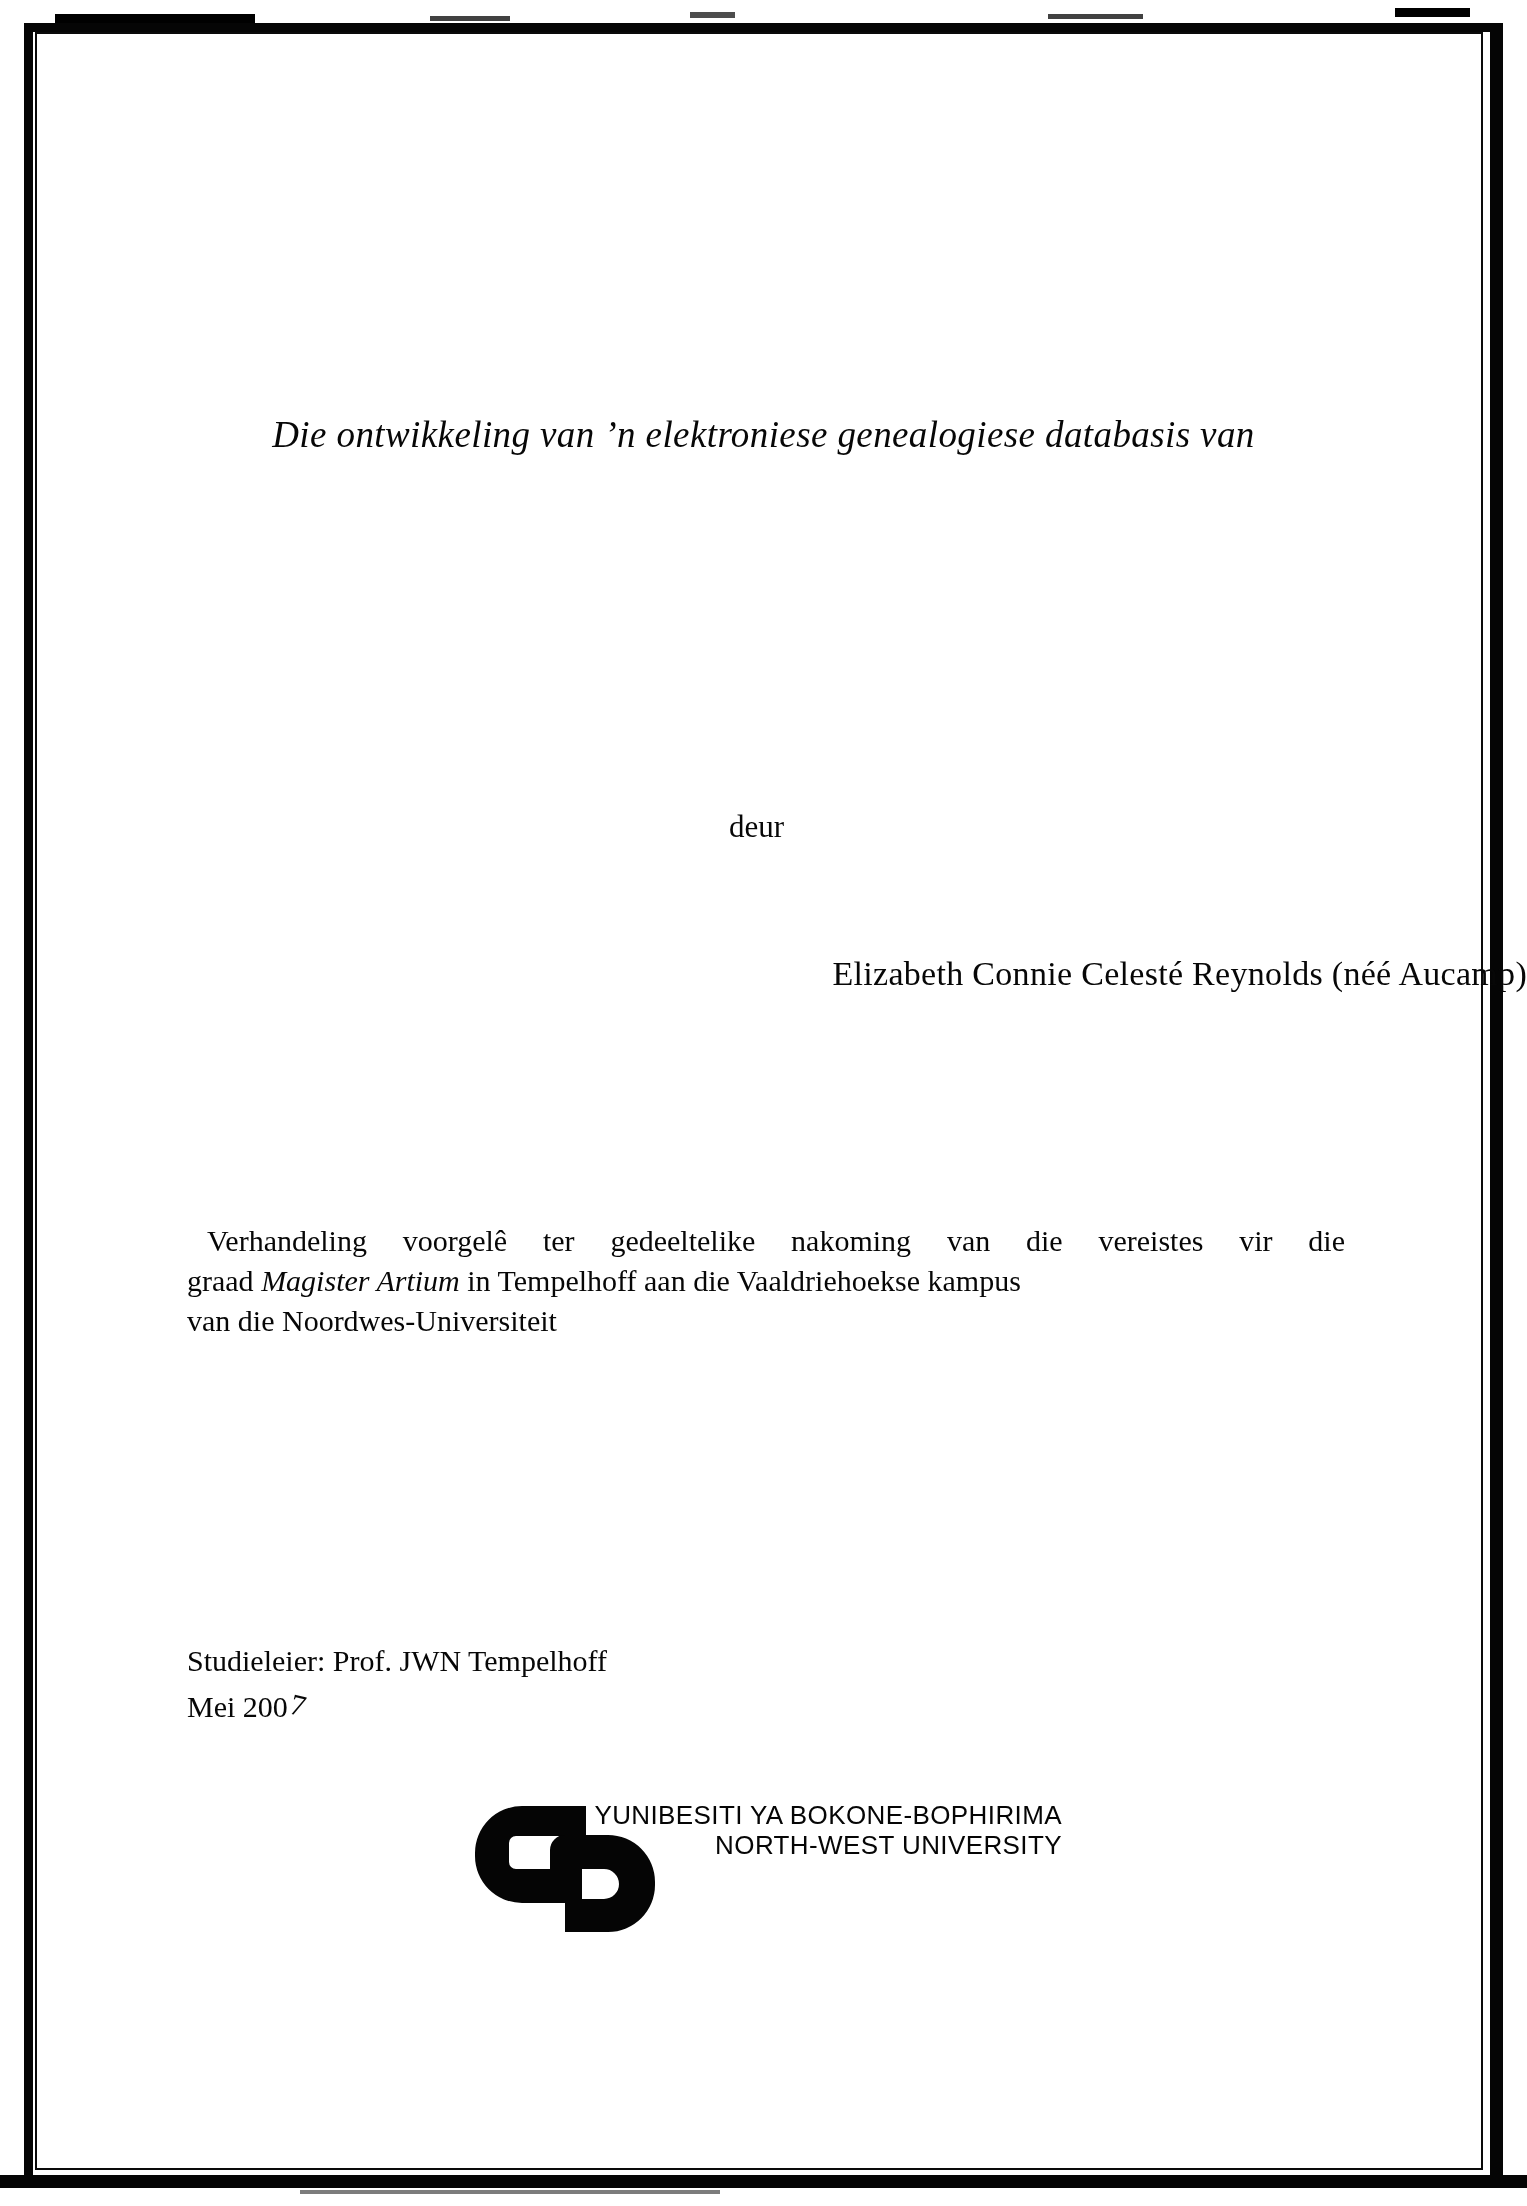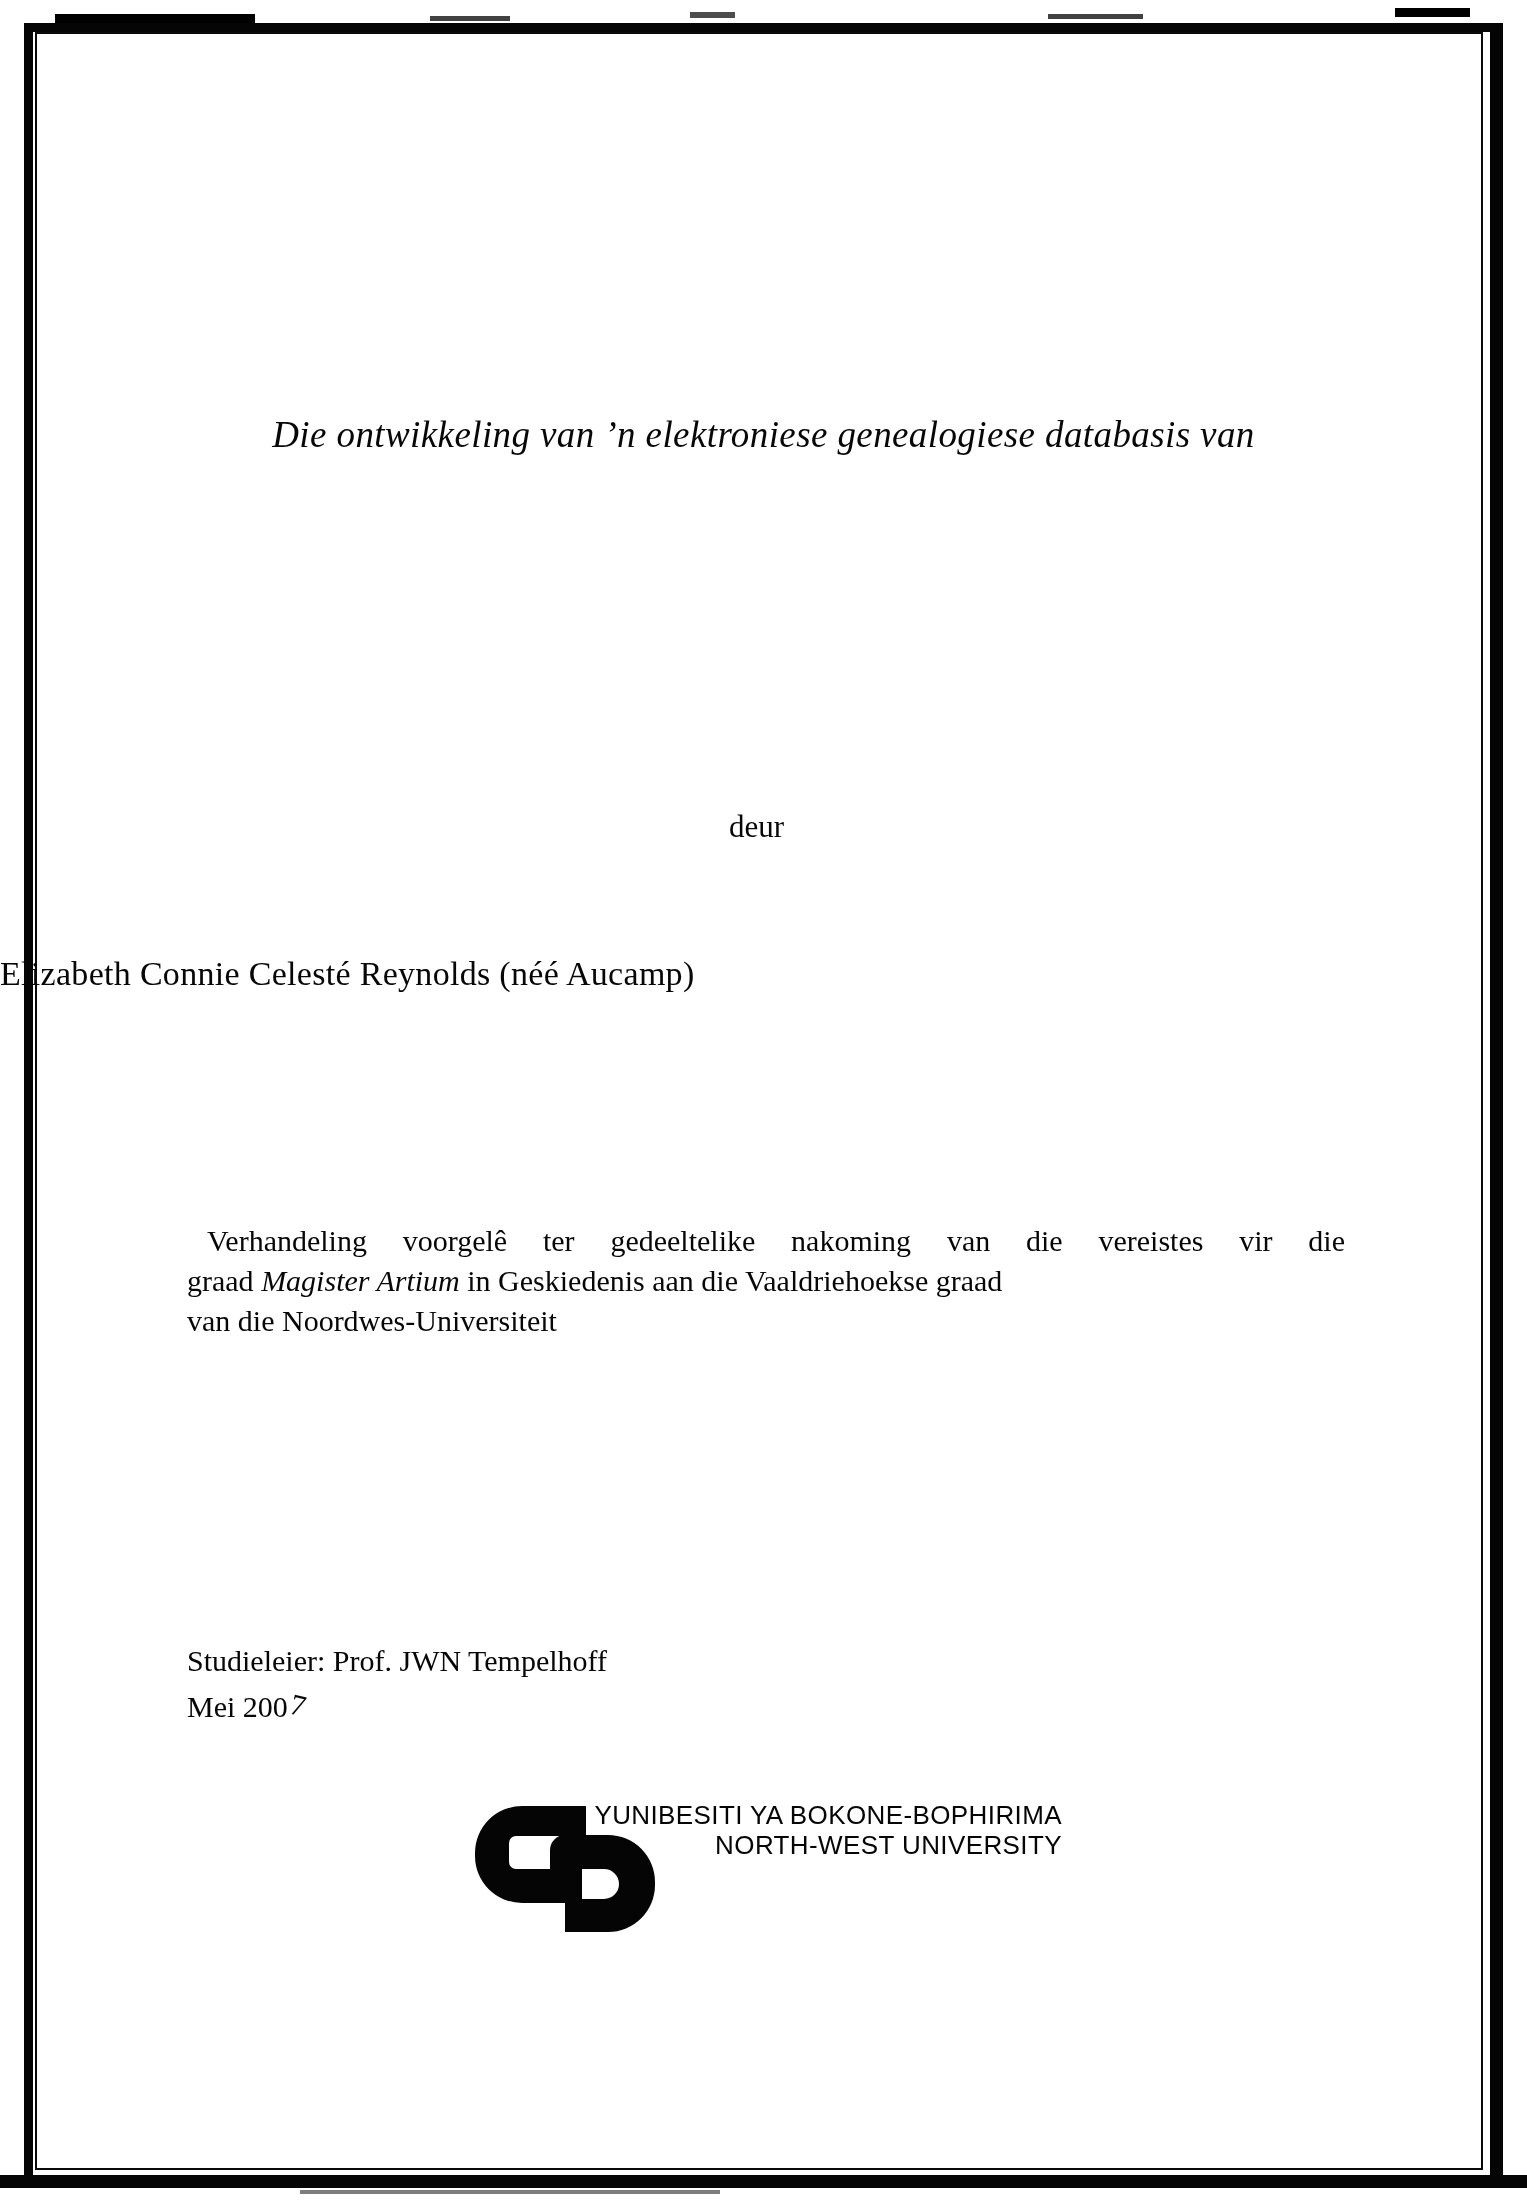--- a/index.html
+++ b/index.html
@@ -56,21 +56,21 @@
   .byline-label {
     position: absolute;
     left: 0; right: 14px; top: 797px;
     text-align: center;
     font-size: 31px;
     margin-top: 12px;
   }
   .author-line {
     position: absolute;
     left: 0; right: 0; top: 955px;
-    text-align: left;
+    text-align: right;
     font-size: 34px;
     letter-spacing: 0.3px;
   }
   .description-block {
     position: absolute;
     left: 187px; top: 1221px;
     width: 1158px;
     font-size: 30px;
     line-height: 40px;
   }
@@ -127,21 +127,21 @@
 
   <div class="title-block">
     <div>Die ontwikkeling van ’n elektroniese genealogiese databasis van</div>
   </div>
 
   <div class="byline-label">deur</div>
   <div class="author-line">Elizabeth Connie Celesté Reynolds (néé Aucamp)</div>
 
   <div class="description-block">
     <div class="justified-line">Verhandeling voorgelê ter gedeeltelike nakoming van die vereistes vir die</div>
-    <div><span>graad </span><span class="italic">Magister Artium</span><span> in Geskiedenis aan die Vaaldriehoekse graad</span></div>
+    <div><span>graad </span><span class="italic">Magister Artium</span><span> in Tempelhoff aan die Vaaldriehoekse kampus</span></div>
     <div>van die Noordwes-Universiteit</div>
   </div>
 
   <div class="footer-block">
     <div>Studieleier: Prof. JWN Tempelhoff</div>
     <div><span>Mei 200</span><span class="skewed-digit">7</span></div>
   </div>
 
   <svg class="logo-mark" viewBox="0 0 200 136" aria-hidden="true">
     <path fill="#050505" d="M 118 8 L 54 8 A 47 47 0 0 0 7 55 L 7 58 A 47 47 0 0 0 54 105 L 114 105 L 114 71 L 48 71 A 7 7 0 0 1 41 64 L 41 45 A 7 7 0 0 1 48 38 L 118 38 Z"></path>

